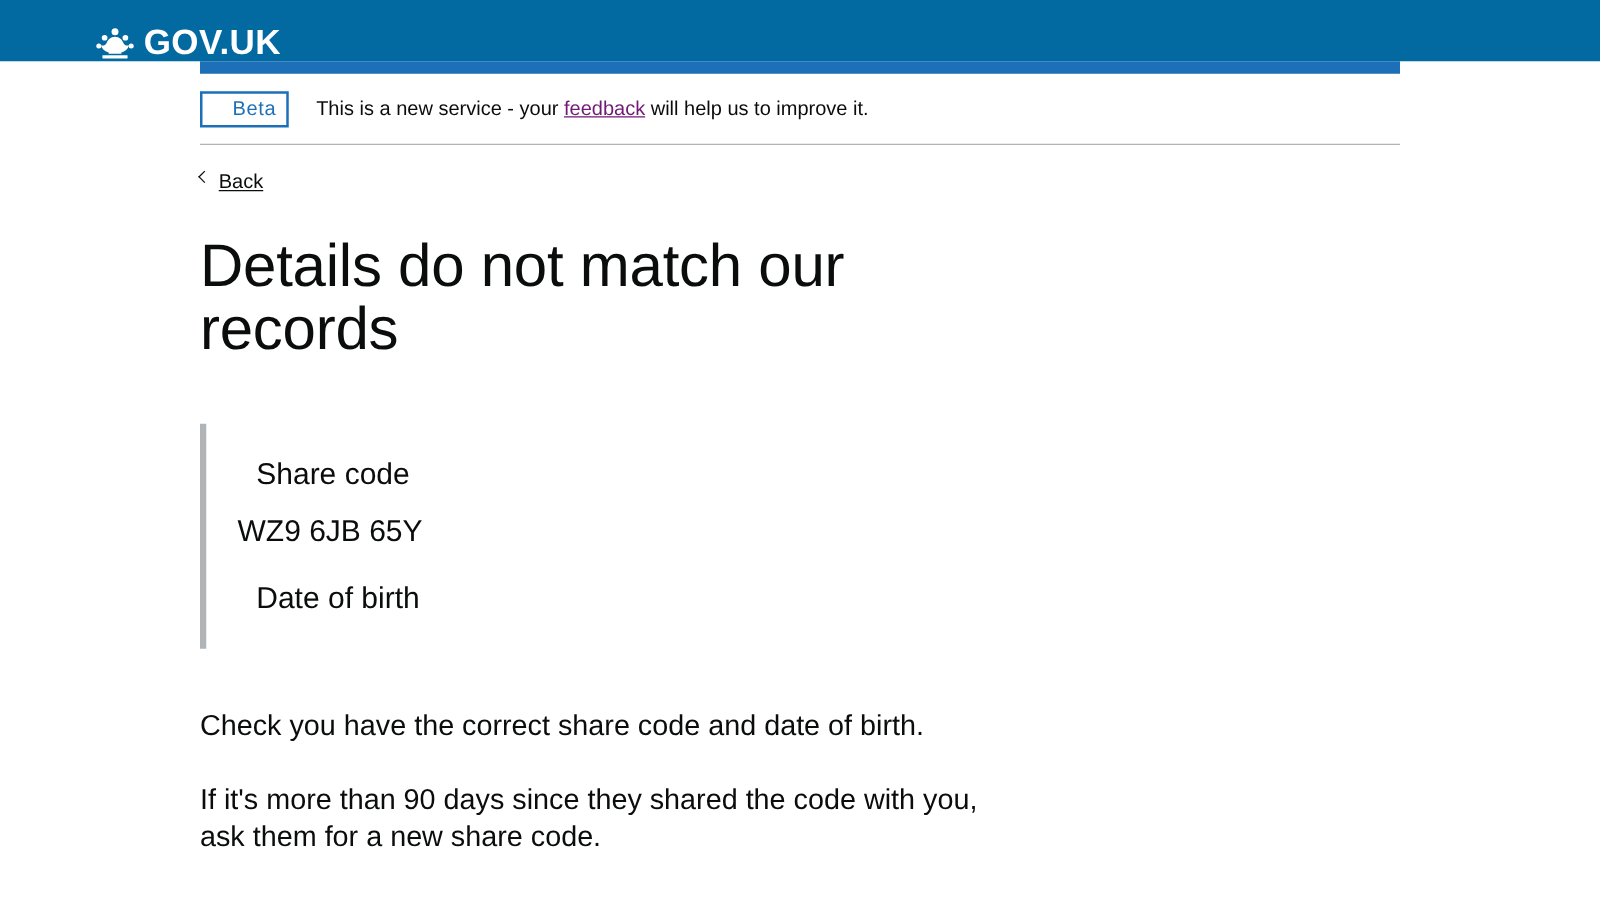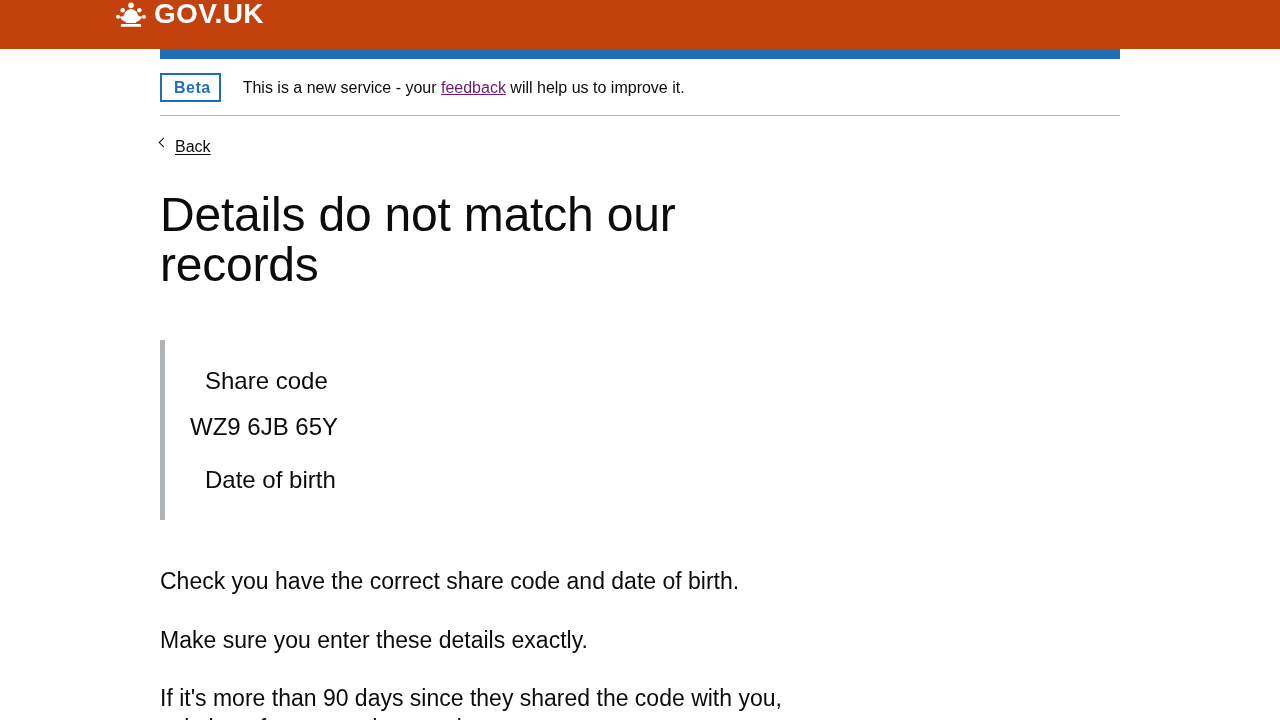--- a/index.html
+++ b/index.html
@@ -9,25 +9,25 @@
     width: 1280px;
     height: 720px;
     background: #ffffff;
     font-family: "Liberation Sans", sans-serif;
     color: #0b0c0c;
     overflow: hidden;
   }
 
   
   .gov-header {
-    background: #c2410c;
+    background: #0369a1;
     height: 49px;
     display: flex;
-    align-items: flex-start;
-    padding-left: 115px;
+    align-items: flex-end;
+    padding-left: 76px;
   }
   .gov-logo {
     display: flex;
     align-items: center;
     gap: 7px;
     text-decoration: none;
   }
   .crown {
     display: block;
     width: 32px;
@@ -59,23 +59,23 @@
     border-bottom: 1px solid #b1b4b6;
     padding: 14px 0 13px 0;
     display: flex;
     align-items: center;
   }
   .phase-tag {
     display: inline-block;
     background: #1d70b8;
     color: #ffffff;
     font-size: 16px;
-    font-weight: bold;
+    font-weight: normal;
     line-height: 1;
-    padding: 5px 8px 4px 12px;
+    padding: 5px 8px 4px 24px;
     letter-spacing: 0.5px;
     margin-right: 22px;
     background: #ffffff;
     color: #1d70b8;
     border: 2px solid #1d70b8;
   }
   .phase-text {
     font-size: 16px;
     line-height: 1.25;
     color: #0b0c0c;
@@ -198,16 +198,15 @@
   <h1 class="page-title">Details do not match our records</h1>
 
   <div class="inset">
     <p class="inset-label">Share code</p>
     <p class="inset-value">WZ9 6JB 65Y</p>
     <p class="inset-label second">Date of birth</p>
   </div>
 
   <div class="body-copy">
     <p>Check you have the correct share code and date of birth.</p>
-    <p>Make sure you enter these details exactly.</p>
     <p>If it's more than 90 days since they shared the code with you, ask them for a new share code.</p>
   </div>
 </main>
 
 </body></html>

